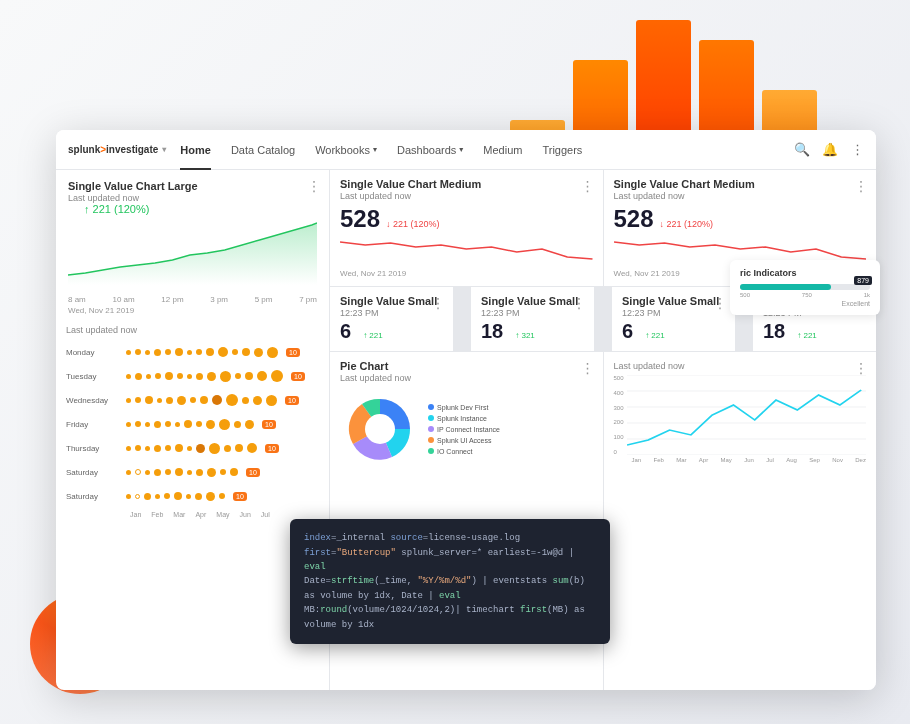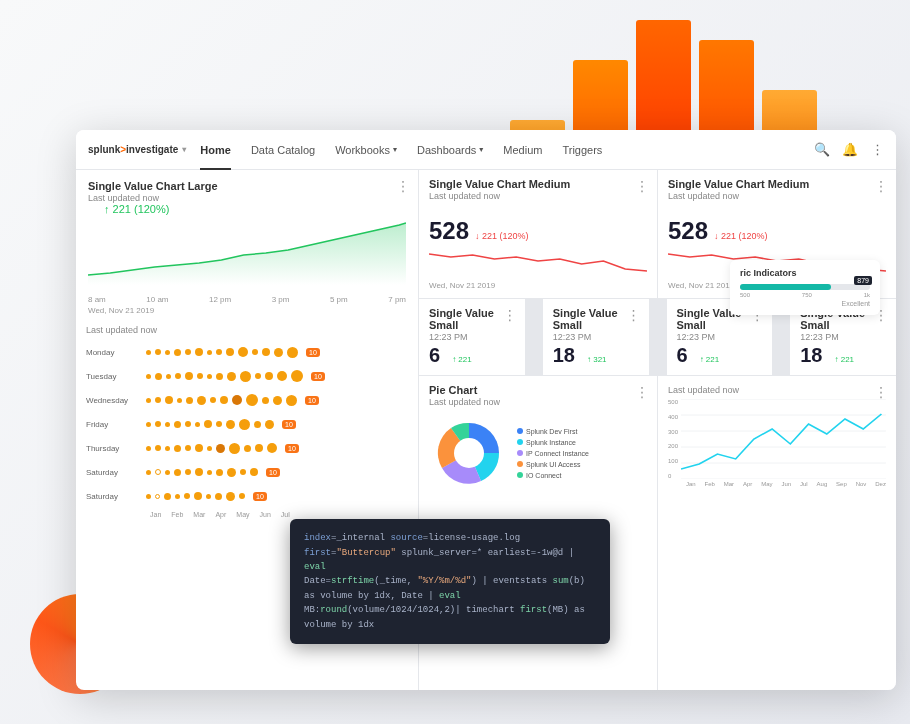--- a/index.html
+++ b/index.html
@@ -39,21 +39,21 @@
       border-radius: 50%;
       background: conic-gradient(from 180deg, #ff6b35 0deg, #ff4500 120deg, #ff8c00 240deg, #ff6b35 360deg);
       z-index: 0;
       opacity: 0.9;
     }
 
     
     .window {
       position: absolute;
       top: 130px;
-      left: 76px;
+      left: 56px;
       width: 820px;
       height: 560px;
       background: #fff;
       border-radius: 8px;
       box-shadow: 0 8px 40px rgba(0,0,0,0.18);
       z-index: 10;
       overflow: hidden;
     }
 
     
@@ -110,21 +110,21 @@
 
     
     .content {
       display: flex;
       height: calc(100% - 40px);
       overflow: hidden;
     }
 
     
     .left-panel {
-      width: 343px;
+      width: 274px;
       flex-shrink: 0;
       display: flex;
       flex-direction: column;
       border-right: 1px solid #e5e7eb;
     }
 
     
     .card {
       background: #fff;
       border: 1px solid #e8eaed;
@@ -258,21 +258,21 @@
       gap: 1px;
       background: #e5e7eb;
       border-bottom: 1px solid #e5e7eb;
     }
     .cards-grid-top .card {
       border: none;
       border-radius: 0;
       padding: 8px 10px;
     }
 
-    .medium-value { font-size: 24px; font-weight: 700; color: #1a1a2e; margin-top: 16px; }
+    .medium-value { font-size: 24px; font-weight: 700; color: #1a1a2e; margin-top: 4px; }
     .medium-change-red { font-size: 9px; color: #ef4444; margin-left: 6px; }
     .medium-sparkline { height: 30px; margin-top: 4px; }
     .date-label { font-size: 8px; color: #999; margin-top: 2px; }
 
     .cards-grid-mid {
       display: grid;
       grid-template-columns: 1fr 1fr 1fr 1fr;
       gap: 18px;
       background: #e5e7eb;
       border-bottom: 1px solid #e5e7eb;

